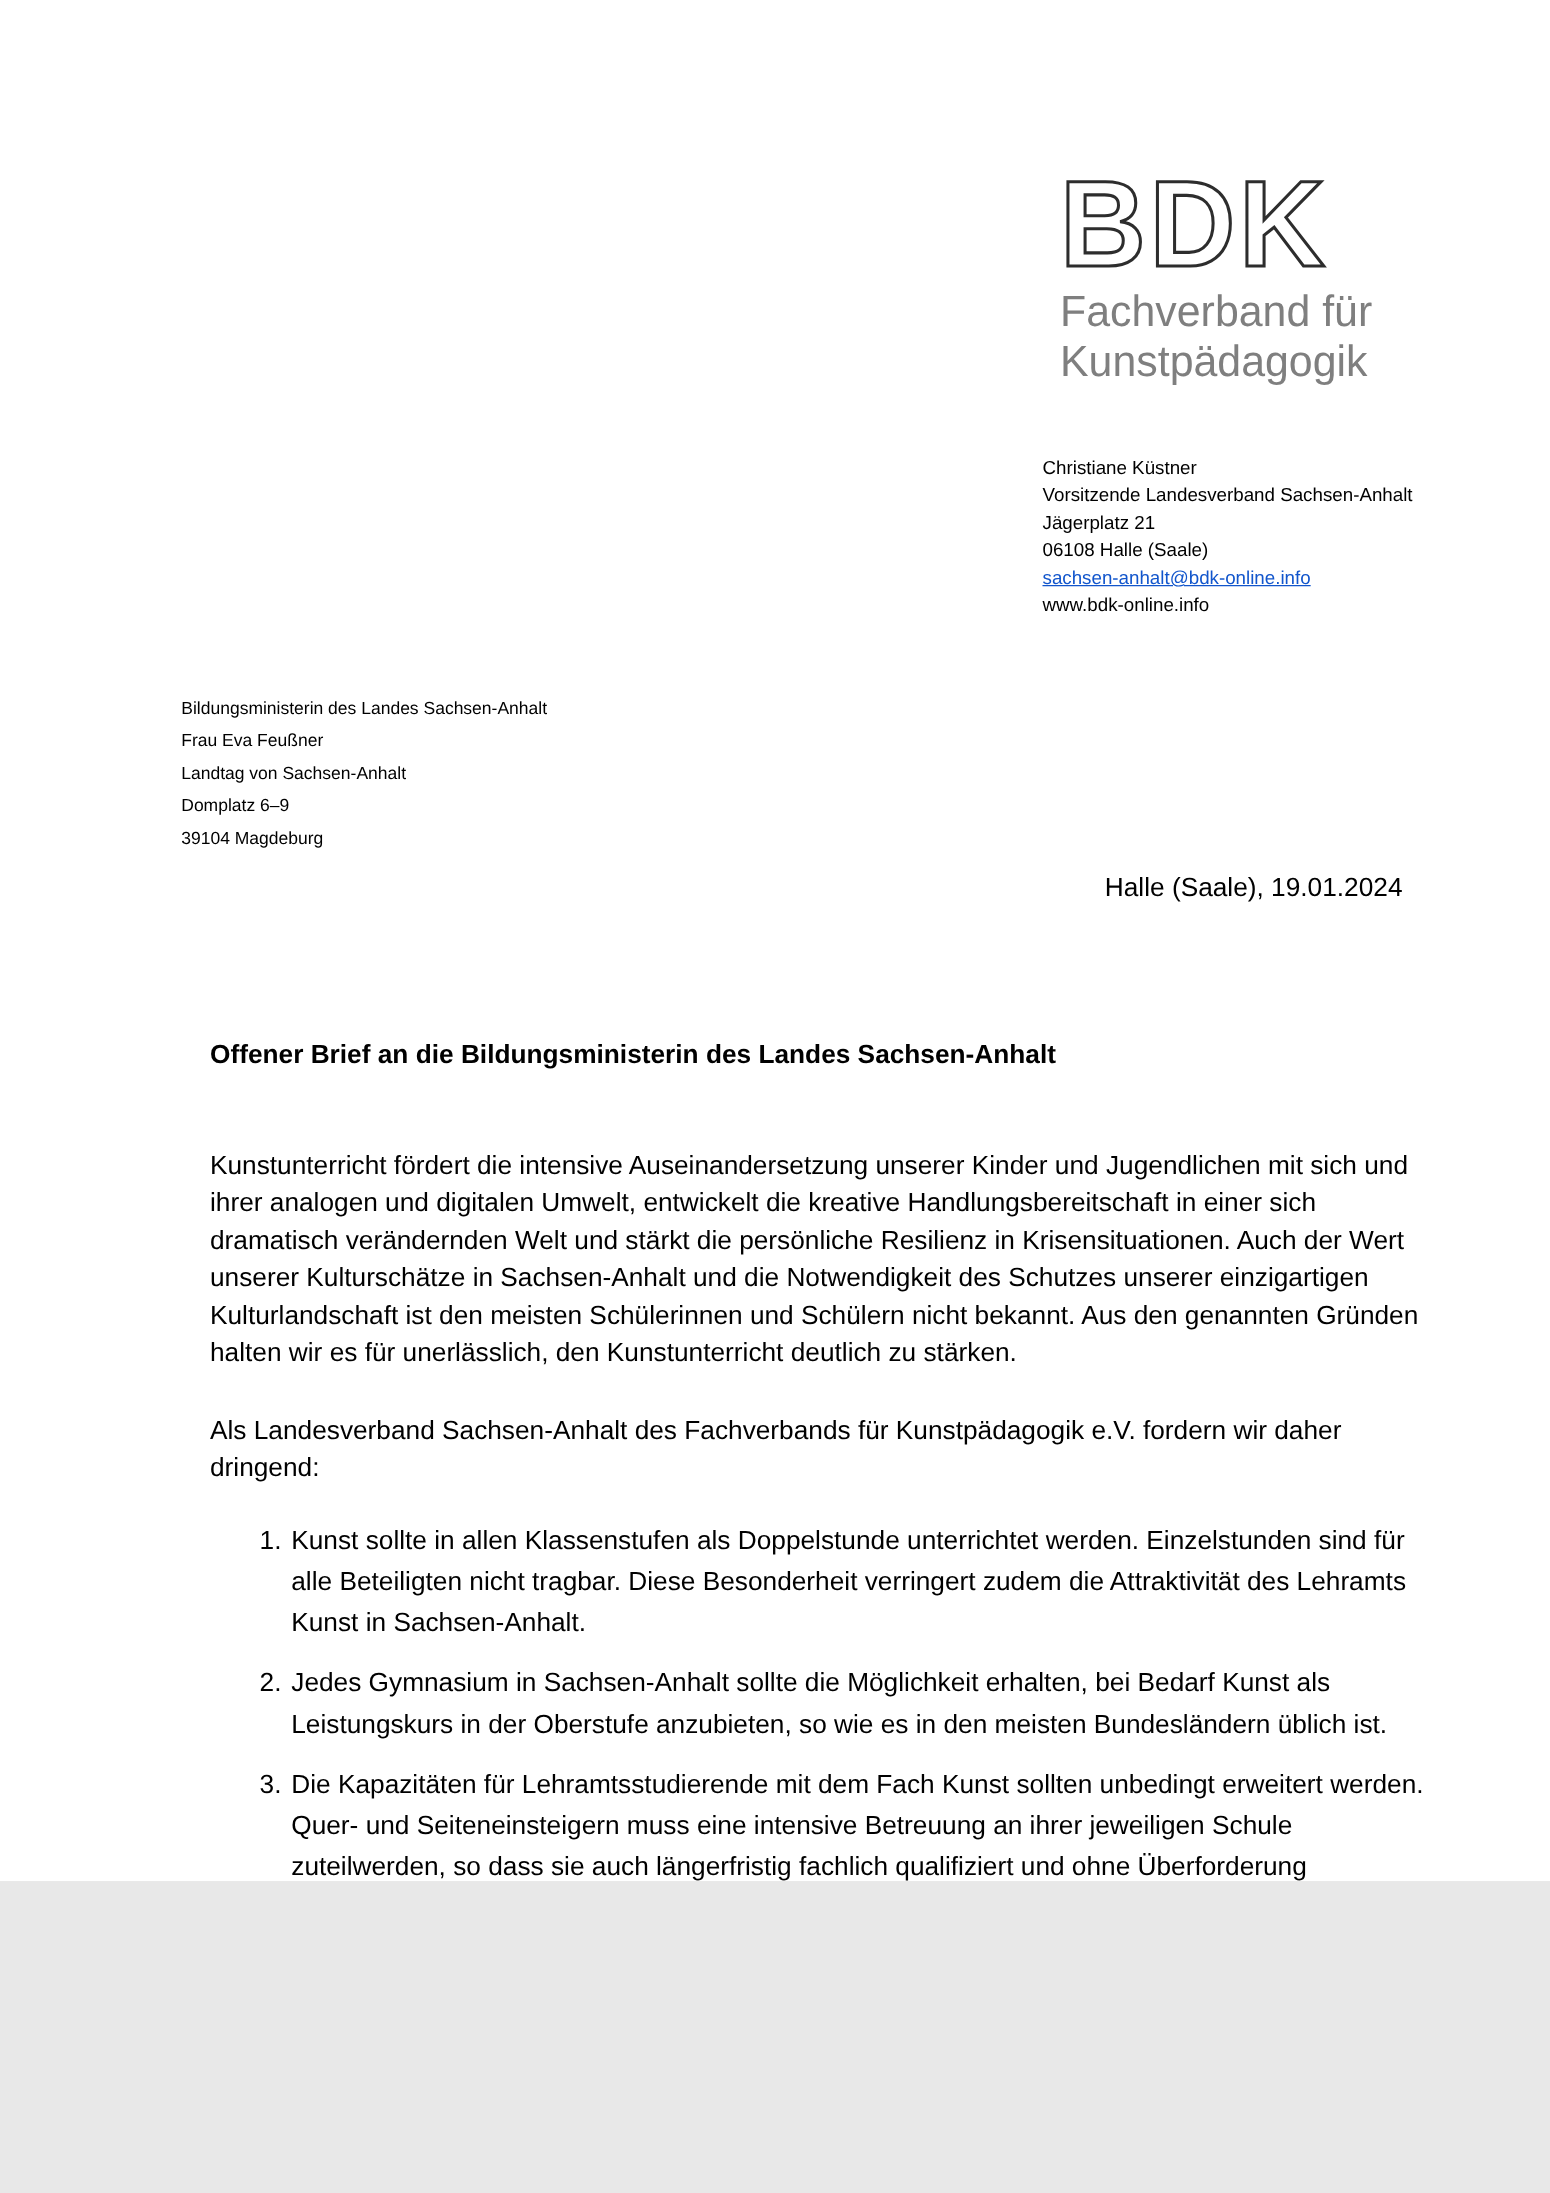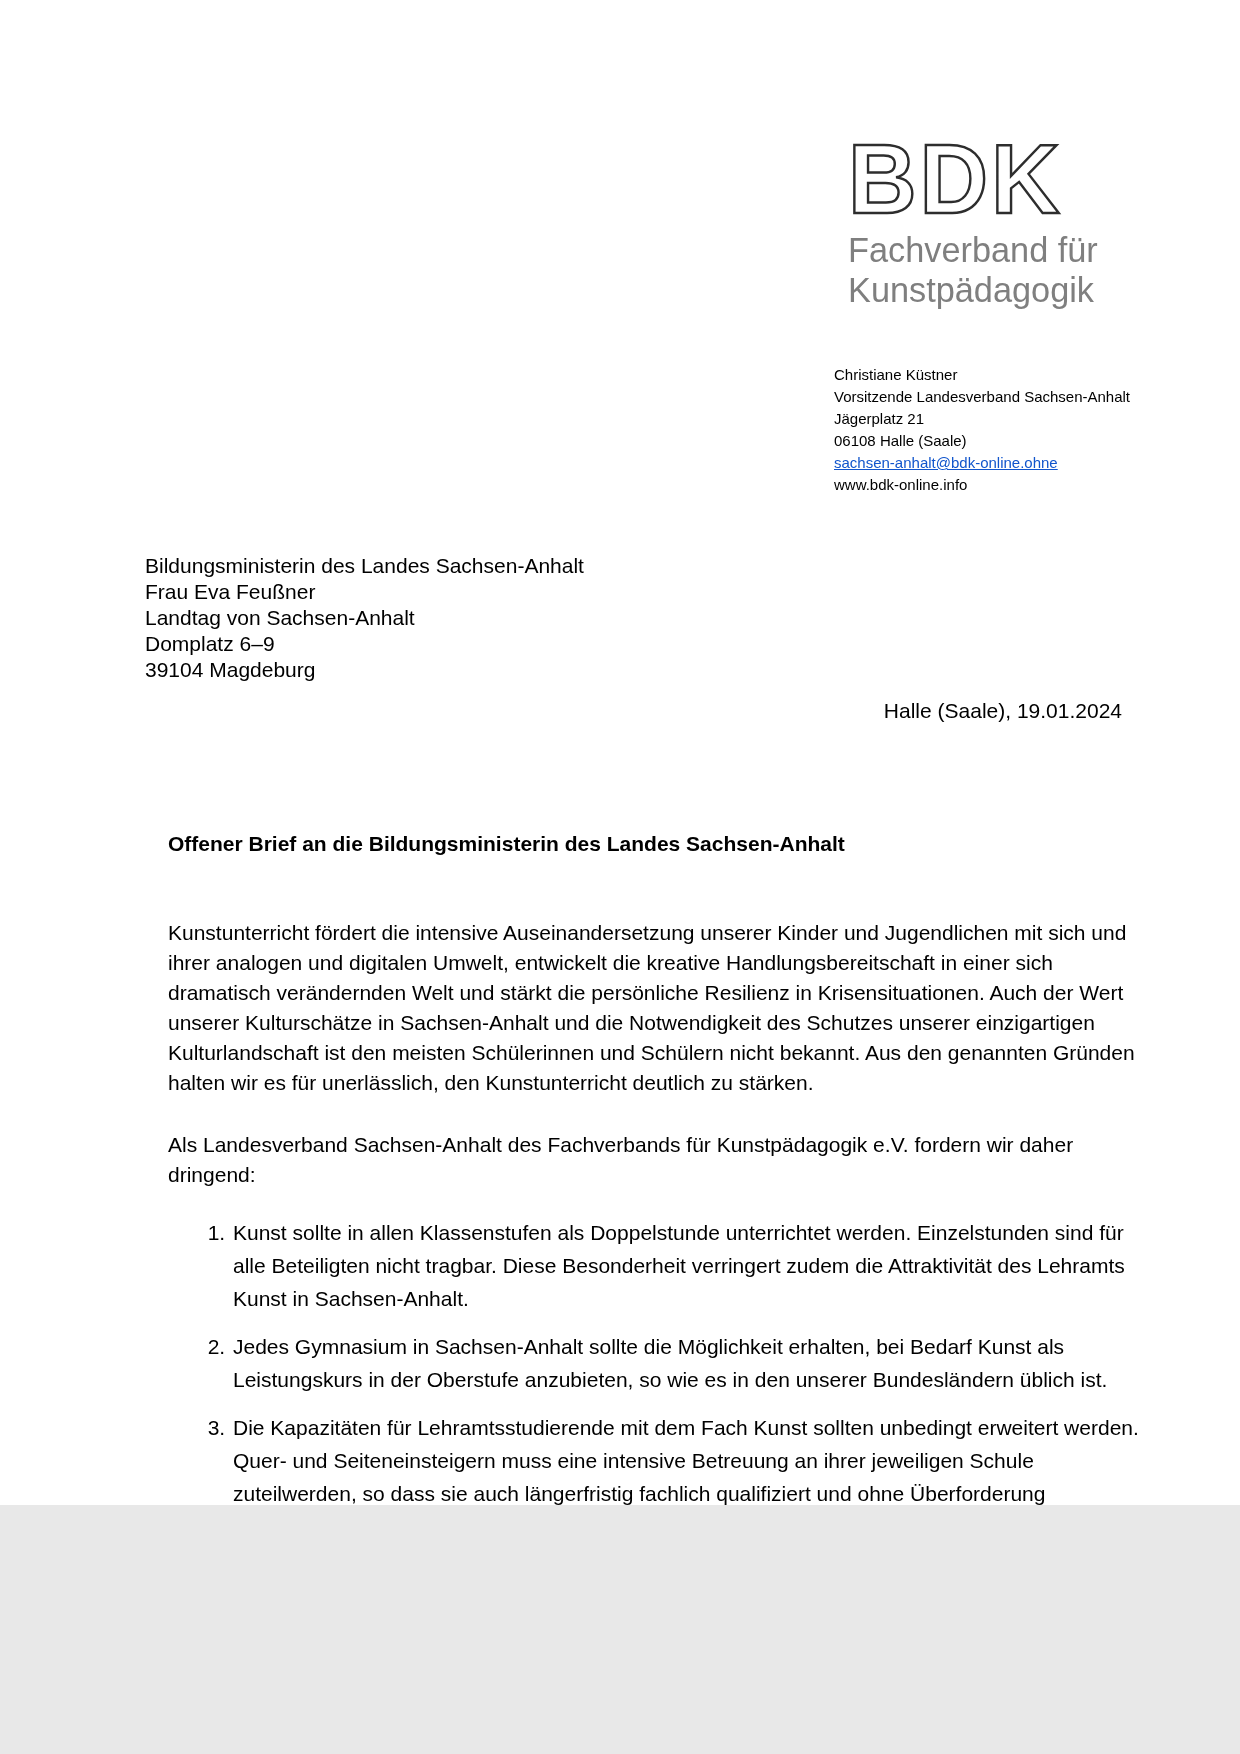--- a/index.html
+++ b/index.html
@@ -57,21 +57,21 @@
   .sender a {
     color: #1155cc;
     text-decoration: underline;
   }
 
   
   .recipient {
     position: absolute;
     left: 145px;
     top: 553px;
-    font-size: 21px;
+    font-size: 14px;
     line-height: 26px;
   }
 
   
   .dateline {
     position: absolute;
     top: 699px;
     left: 145px;
     width: 977px;
     text-align: right;
@@ -127,38 +127,38 @@
       <div>Fachverband für</div>
       <div>Kunstpädagogik</div>
     </div>
   </div>
 
   <div class="sender">
     <div>Christiane Küstner</div>
     <div>Vorsitzende Landesverband Sachsen-Anhalt</div>
     <div>Jägerplatz 21</div>
     <div>06108 Halle (Saale)</div>
-    <div><a href="#">sachsen-anhalt@bdk-online.ohne</a></div>
+    <div><a href="#">sachsen-anhalt@bdk-online.info</a></div>
     <div>www.bdk-online.info</div>
   </div>
 
   <div class="recipient">
     <div>Bildungsministerin des Landes Sachsen-Anhalt</div>
     <div>Frau Eva Feußner</div>
     <div>Landtag von Sachsen-Anhalt</div>
     <div>Domplatz 6–9</div>
     <div>39104 Magdeburg</div>
   </div>
 
   <div class="dateline">Halle (Saale), 19.01.2024</div>
 
   <div class="letter-body">
     <p class="subject">Offener Brief an die Bildungsministerin des Landes Sachsen-Anhalt</p>
     <p class="para">Kunstunterricht fördert die intensive Auseinandersetzung unserer Kinder und Jugendlichen mit sich und ihrer analogen und digitalen Umwelt, entwickelt die kreative Handlungsbereitschaft in einer sich dramatisch verändernden Welt und stärkt die persönliche Resilienz in Krisensituationen. Auch der Wert unserer Kulturschätze in Sachsen-Anhalt und die Notwendigkeit des Schutzes unserer einzigartigen Kulturlandschaft ist den meisten Schülerinnen und Schülern nicht bekannt. Aus den genannten Gründen halten wir es für unerlässlich, den Kunstunterricht deutlich zu stärken.</p>
     <p class="para-intro">Als Landesverband Sachsen-Anhalt des Fachverbands für Kunstpädagogik e.V. fordern wir daher dringend:</p>
     <ol class="demands">
       <li>Kunst sollte in allen Klassenstufen als Doppelstunde unterrichtet werden. Einzelstunden sind für alle Beteiligten nicht tragbar. Diese Besonderheit verringert zudem die Attraktivität des Lehramts Kunst in Sachsen-Anhalt.</li>
-      <li>Jedes Gymnasium in Sachsen-Anhalt sollte die Möglichkeit erhalten, bei Bedarf Kunst als Leistungskurs in der Oberstufe anzubieten, so wie es in den unserer Bundesländern üblich ist.</li>
+      <li>Jedes Gymnasium in Sachsen-Anhalt sollte die Möglichkeit erhalten, bei Bedarf Kunst als Leistungskurs in der Oberstufe anzubieten, so wie es in den meisten Bundesländern üblich ist.</li>
       <li>Die Kapazitäten für Lehramtsstudierende mit dem Fach Kunst sollten unbedingt erweitert werden. Quer- und Seiteneinsteigern muss eine intensive Betreuung an ihrer jeweiligen Schule zuteilwerden, so dass sie auch längerfristig fachlich qualifiziert und ohne Überforderung unterrichten können.</li>
     </ol>
   </div>
 
 </div>
 
 </body></html>

